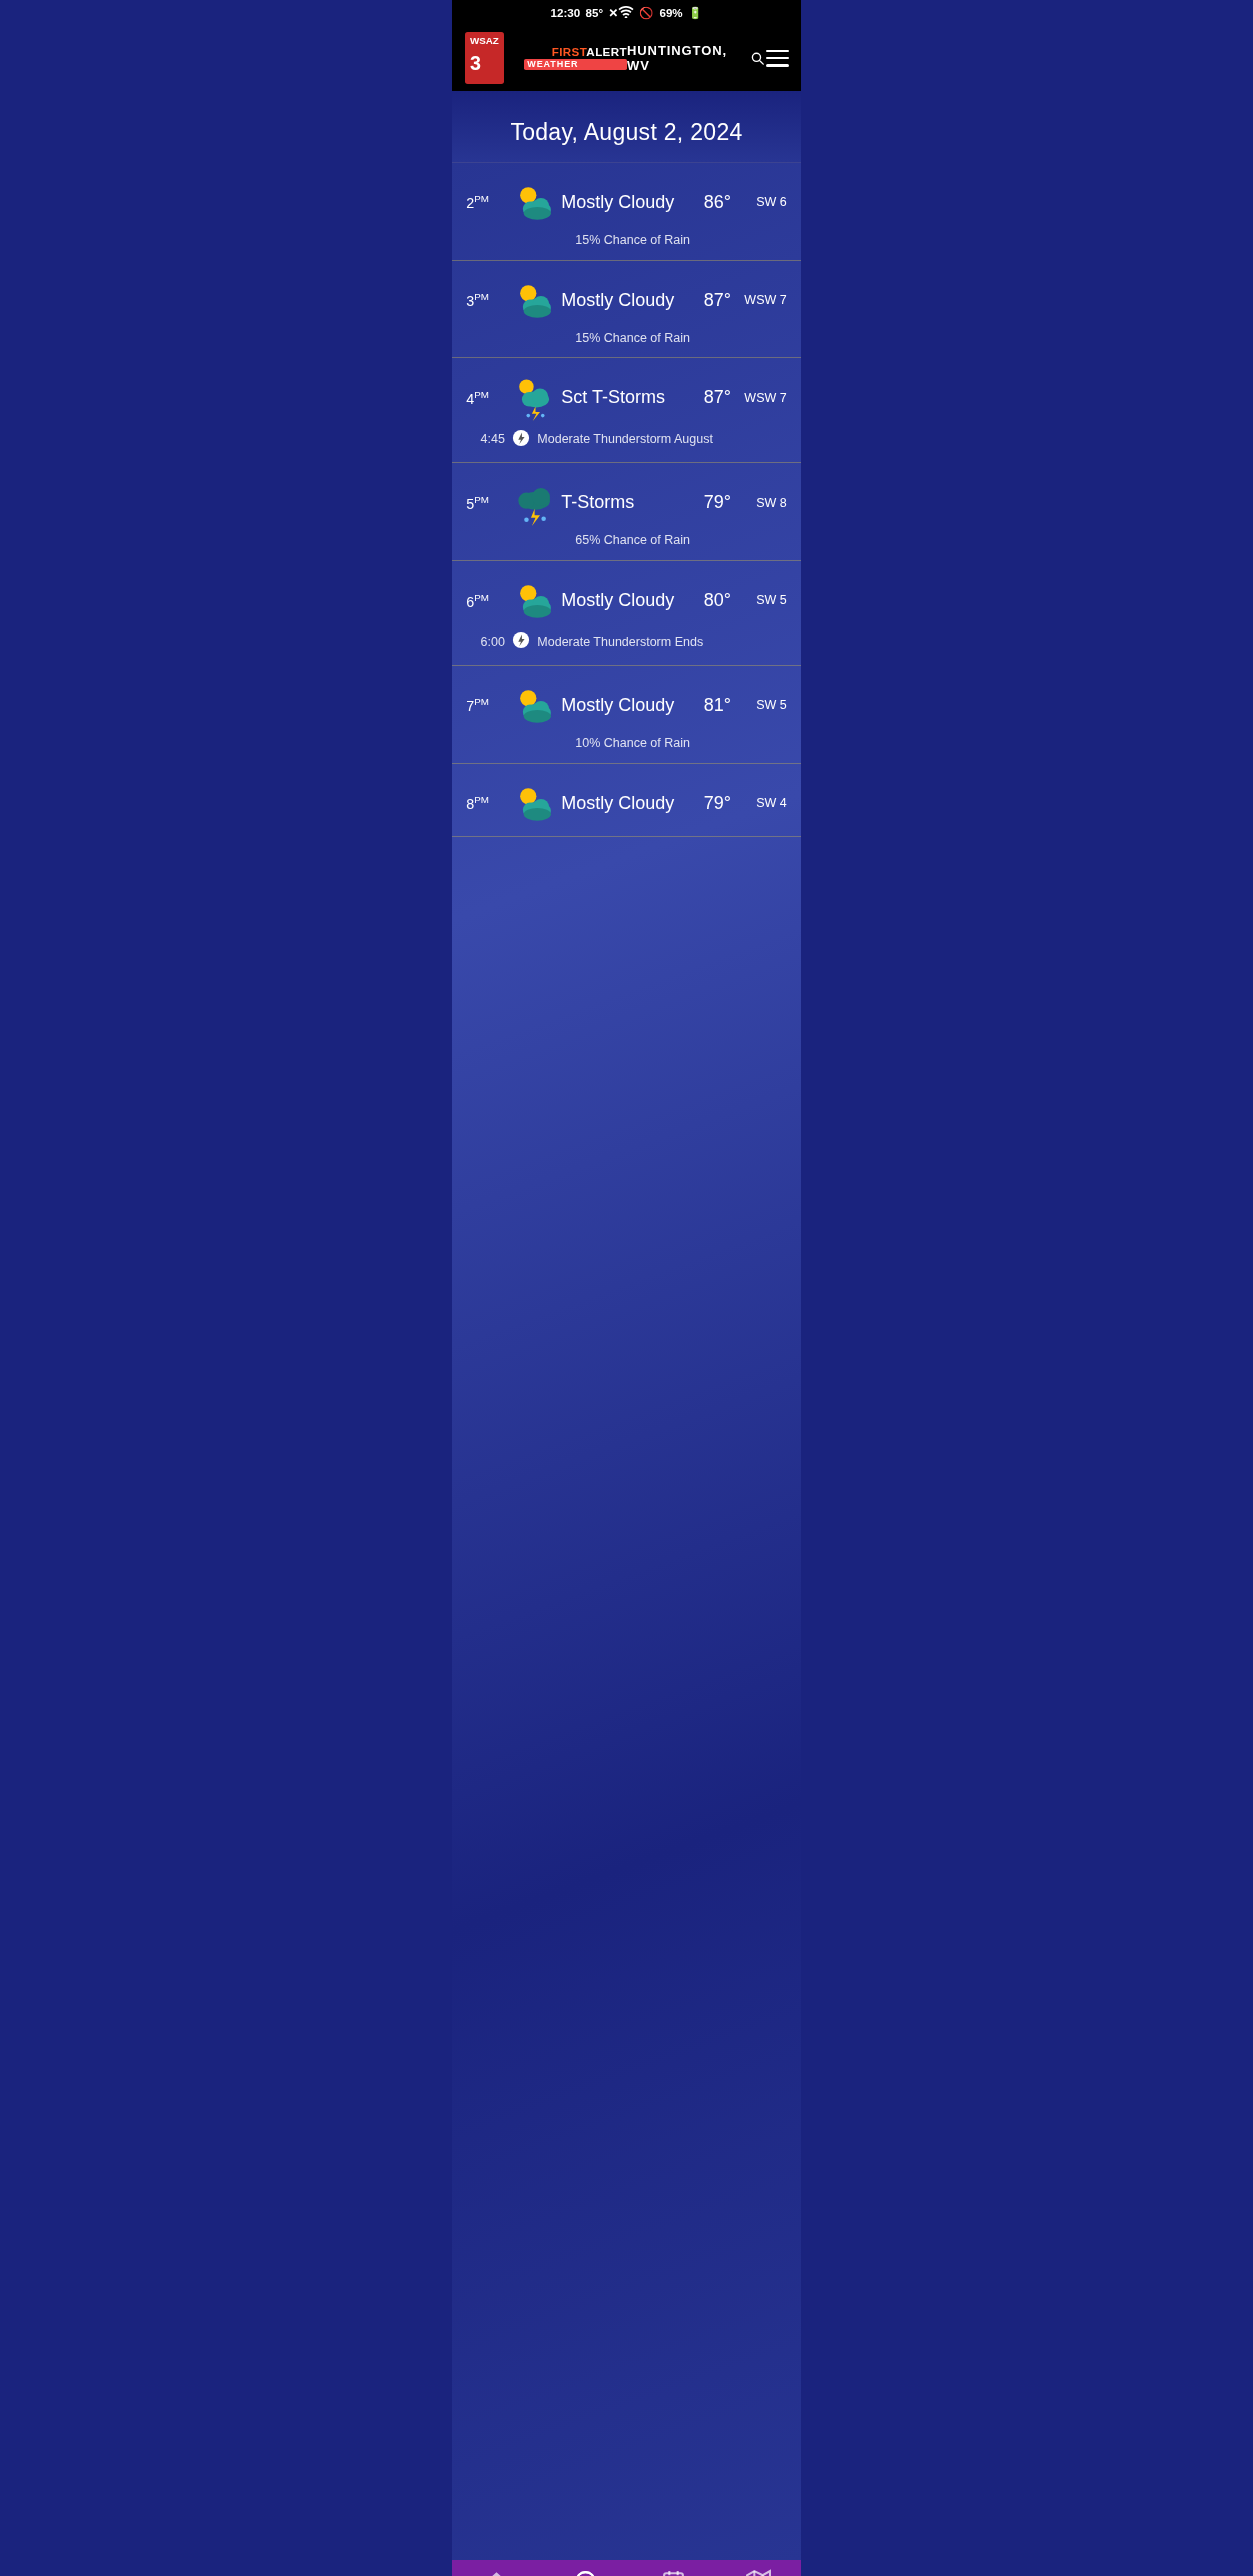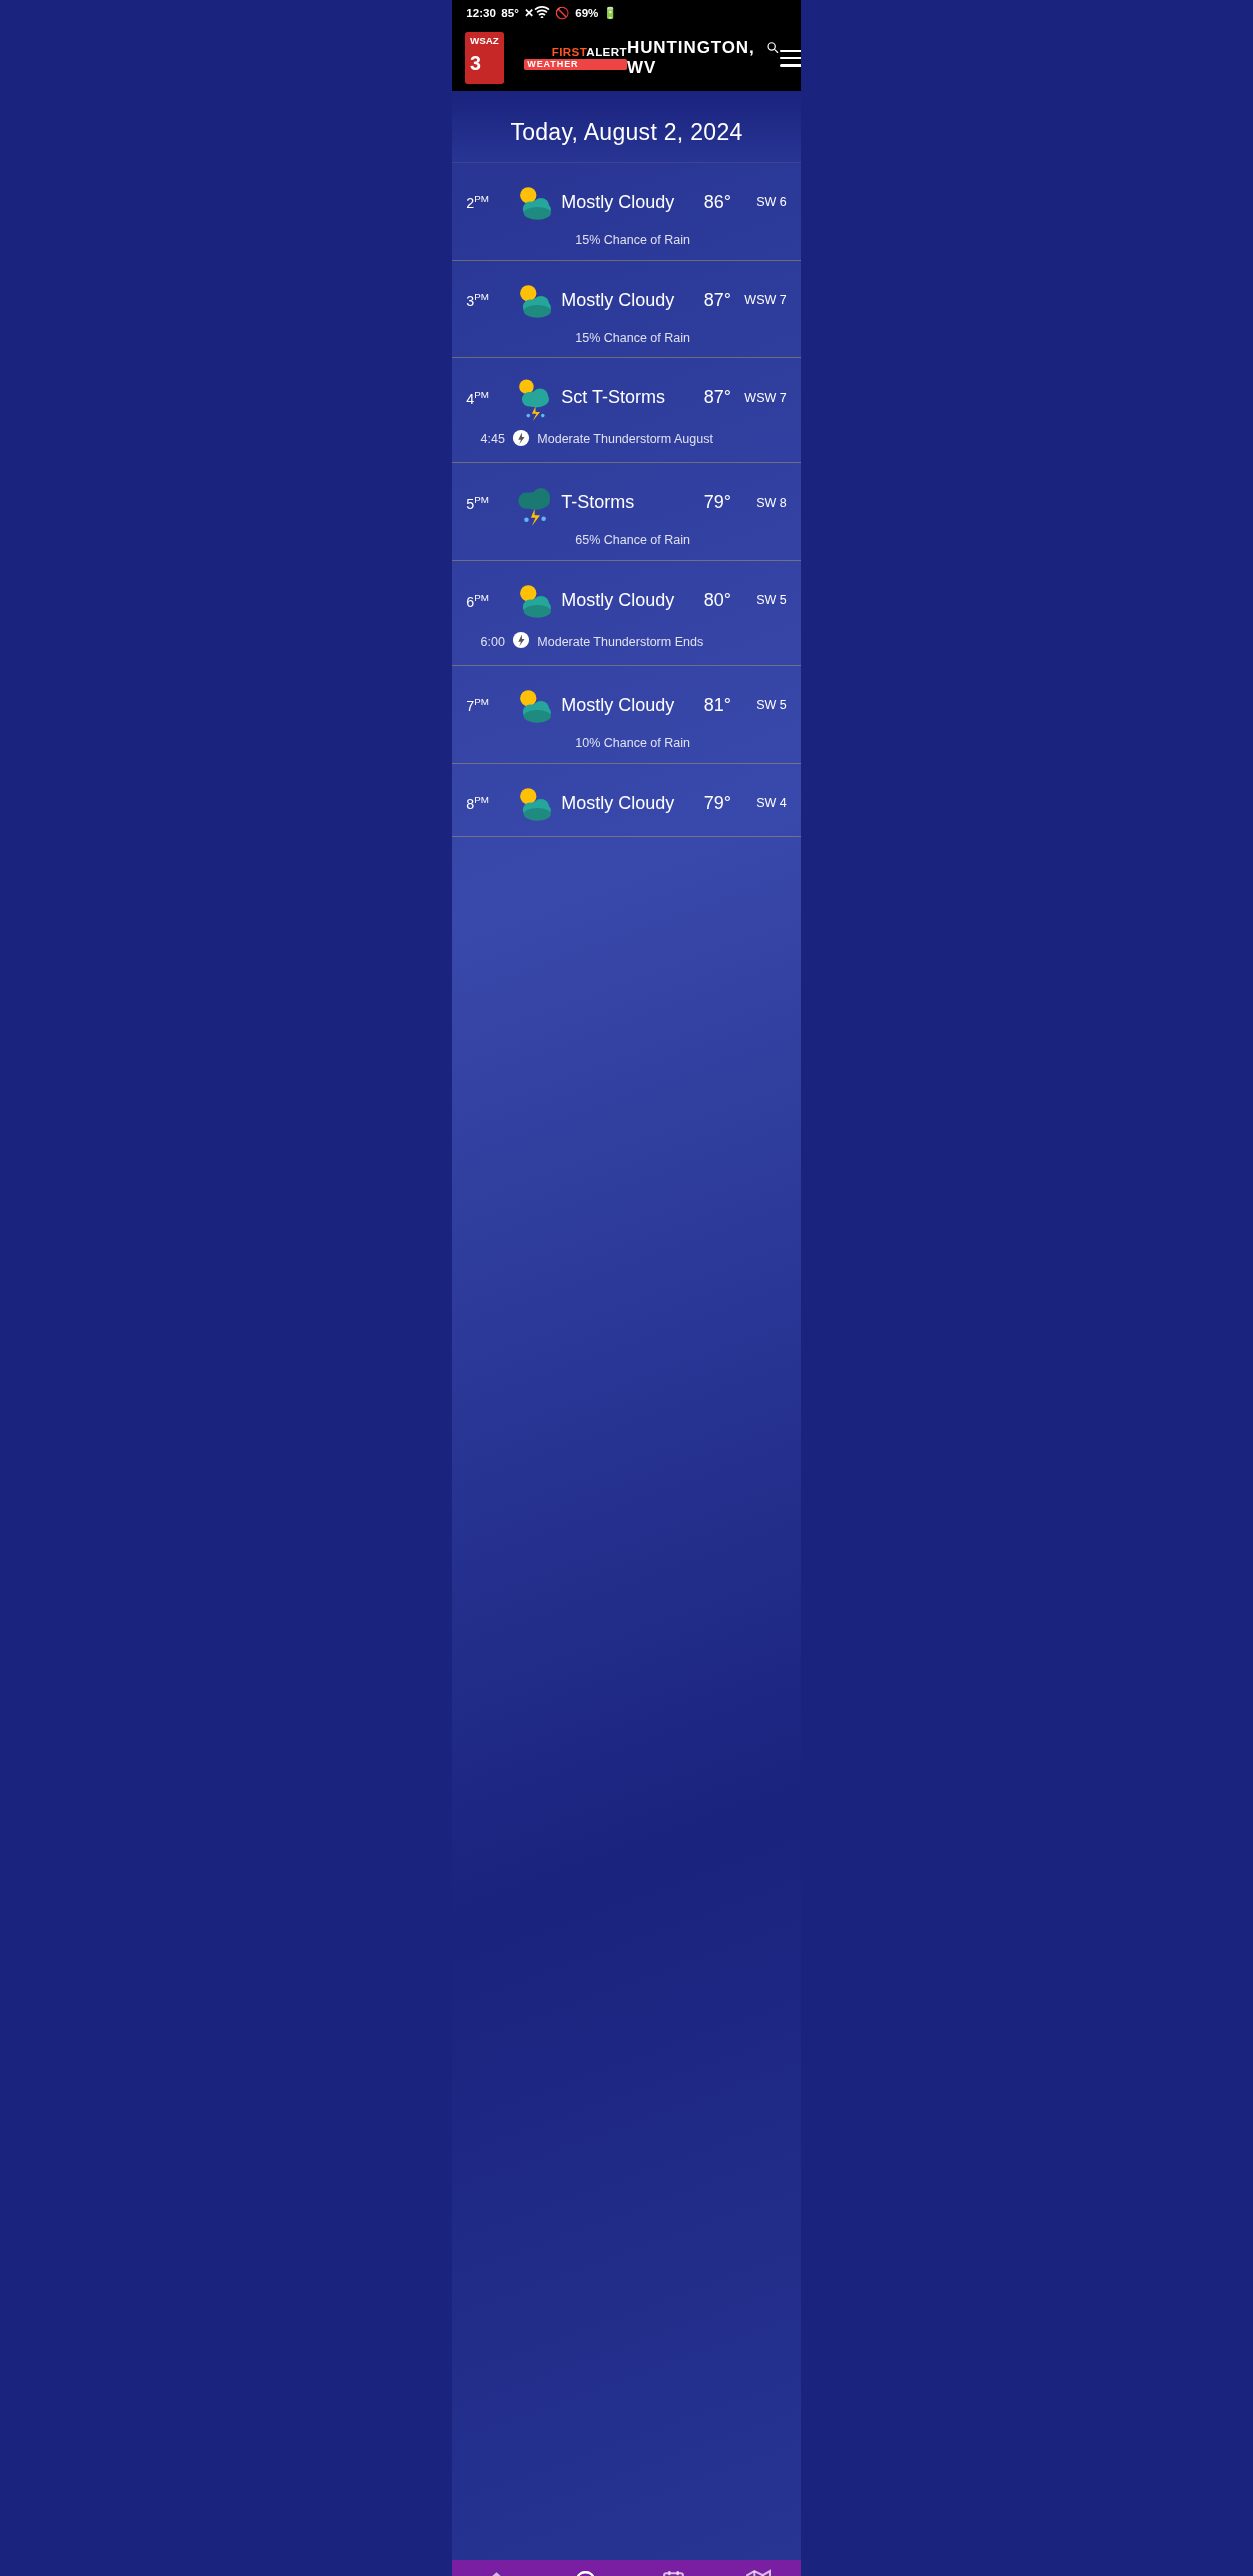--- a/index.html
+++ b/index.html
@@ -13,21 +13,21 @@
       margin: 0 auto;
       min-height: 100vh;
       position: relative;
       overflow-x: hidden;
     }
 
     
     .status-bar {
       background: #000;
       display: flex;
-      justify-content: flex-start;
+      justify-content: center;
       align-items: center;
       padding: 5.4px 14.3px;
       font-size: 11.6px;
       font-weight: 600;
     }
     .status-left { display: flex; align-items: center; gap: 5.4px; }
     .status-right { display: flex; align-items: center; gap: 5.4px; }
 
     
     .app-header {
@@ -69,26 +69,26 @@
     .logo-weather-bar {
       background: #ef4444;
       color: white;
       font-size: 9px;
       font-weight: 700;
       padding: 0.9px 3.6px;
       border-radius: 1.8px;
       letter-spacing: 0.9px;
     }
     .header-location {
-      font-size: 17px;
+      font-size: 13px;
       font-weight: 700;
       letter-spacing: 0.9px;
       color: white;
       display: flex;
-      align-items: flex-start;
+      align-items: center;
       gap: 7.2px;
     }
     .search-icon-svg { width: 18px; height: 18px; }
     .hamburger { display: flex; flex-direction: column; gap: 4.5px; cursor: pointer; }
     .hamburger span { width: 23px; height: 2.7px; background: white; display: block; border-radius: 1.8px; }
 
     
     .date-banner {
       background: linear-gradient(180deg, #1a237e 0%, #283593 100%);
       text-align: center;

